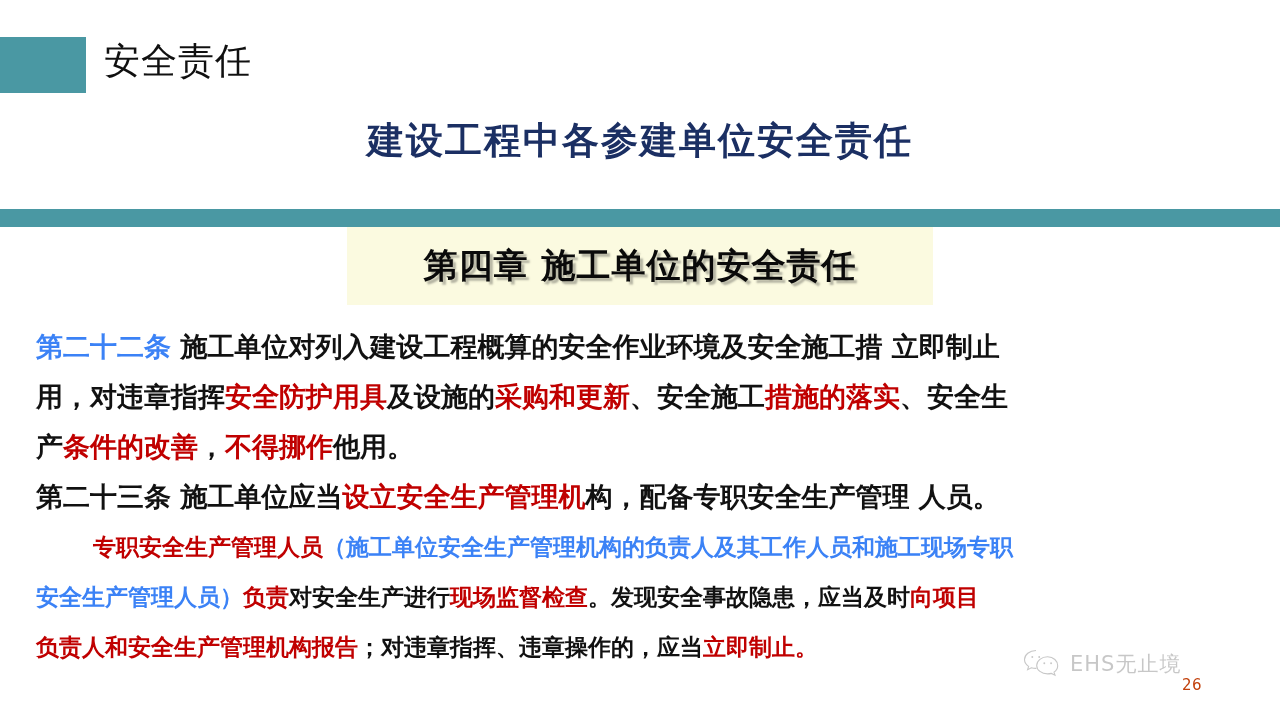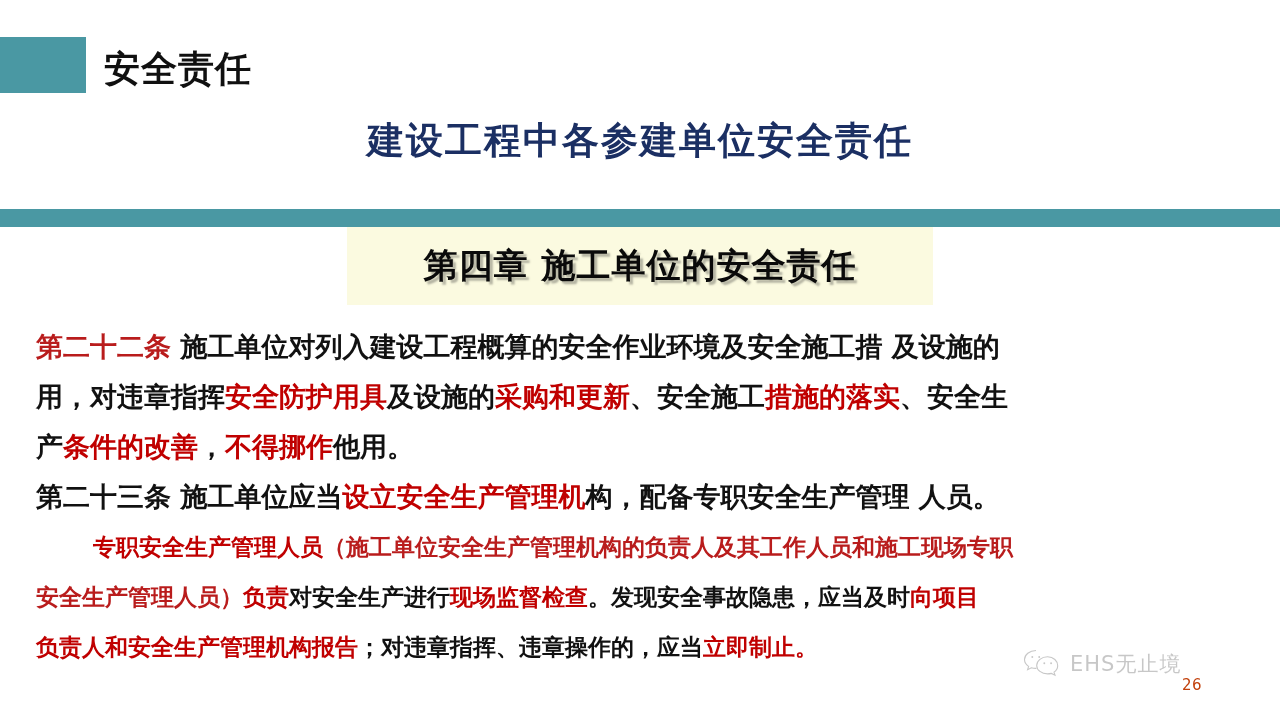--- a/index.html
+++ b/index.html
@@ -28,25 +28,25 @@
     position: absolute;
     left: 0;
     top: 37px;
     width: 86px;
     height: 56px;
     background: #4a98a3;
   }
   .header-kicker {
     position: absolute;
     left: 104px;
-    top: 44px;
+    top: 36px;
     font-size: 36px;
     line-height: 50px;
     color: #101010;
-    font-weight: 700;
+    font-weight: 400;
     letter-spacing: 1px;
     white-space: nowrap;
   }
   .header-title {
     position: absolute;
     left: 0;
     top: 104px;
     width: 1280px;
     text-align: center;
     font-size: 37px;
@@ -109,21 +109,21 @@
   .para-line.small {
     font-size: 23px;
     line-height: 50px;
   }
   .para-line.indent {
     padding-left: 57px;
   }
 
   .t-black { color: #111111; }
   .t-red   { color: #c00000; }
-  .t-blue  { color: #b91c1c; }
+  .t-blue  { color: #3b82f6; }
 
   
   .watermark {
     position: absolute;
     left: 1022px;
     top: 648px;
     display: flex;
     align-items: flex-end;
     gap: 8px;
     opacity: 0.55;
@@ -157,21 +157,21 @@
   <div class="header-kicker">安全责任</div>
   <div class="header-title">建设工程中各参建单位安全责任</div>
   <div class="header-rule"></div>
 
   <div class="chapter-banner">
     <div class="chapter-banner-text">第四章 施工单位的安全责任</div>
   </div>
 
   <div class="body-block">
     <div>
-      <div class="para-line"><span class="t-blue">第二十二条</span><span class="t-black"> 施工单位对列入建设工程概算的安全作业环境及安全施工措 及设施的</span></div>
+      <div class="para-line"><span class="t-blue">第二十二条</span><span class="t-black"> 施工单位对列入建设工程概算的安全作业环境及安全施工措 立即制止</span></div>
       <div class="para-line"><span class="t-black">用，对违章指挥</span><span class="t-red">安全防护用具</span><span class="t-black">及设施的</span><span class="t-red">采购和更新</span><span class="t-black">、安全施工</span><span class="t-red">措施的落实</span><span class="t-black">、安全生</span></div>
       <div class="para-line"><span class="t-black">产</span><span class="t-red">条件的改善</span><span class="t-black">，</span><span class="t-red">不得挪作</span><span class="t-black">他用。</span></div>
     </div>
     <div>
       <div class="para-line"><span class="t-black">第二十三条 施工单位应当</span><span class="t-red">设立安全生产管理机</span><span class="t-black">构，配备专职安全生产管理 人员。</span></div>
     </div>
     <div>
       <div class="para-line small indent"><span class="t-red">专职安全生产管理人员</span><span class="t-blue">（施工单位安全生产管理机构的负责人及其工作人员和施工现场专职</span></div>
       <div class="para-line small"><span class="t-blue">安全生产管理人员）</span><span class="t-red">负责</span><span class="t-black">对安全生产进行</span><span class="t-red">现场监督检查</span><span class="t-black">。发现安全事故隐患，应当及时</span><span class="t-red">向项目</span></div>
       <div class="para-line small"><span class="t-red">负责人和安全生产管理机构报告</span><span class="t-black">；对违章指挥、违章操作的，应当</span><span class="t-red">立即制止。</span></div>

